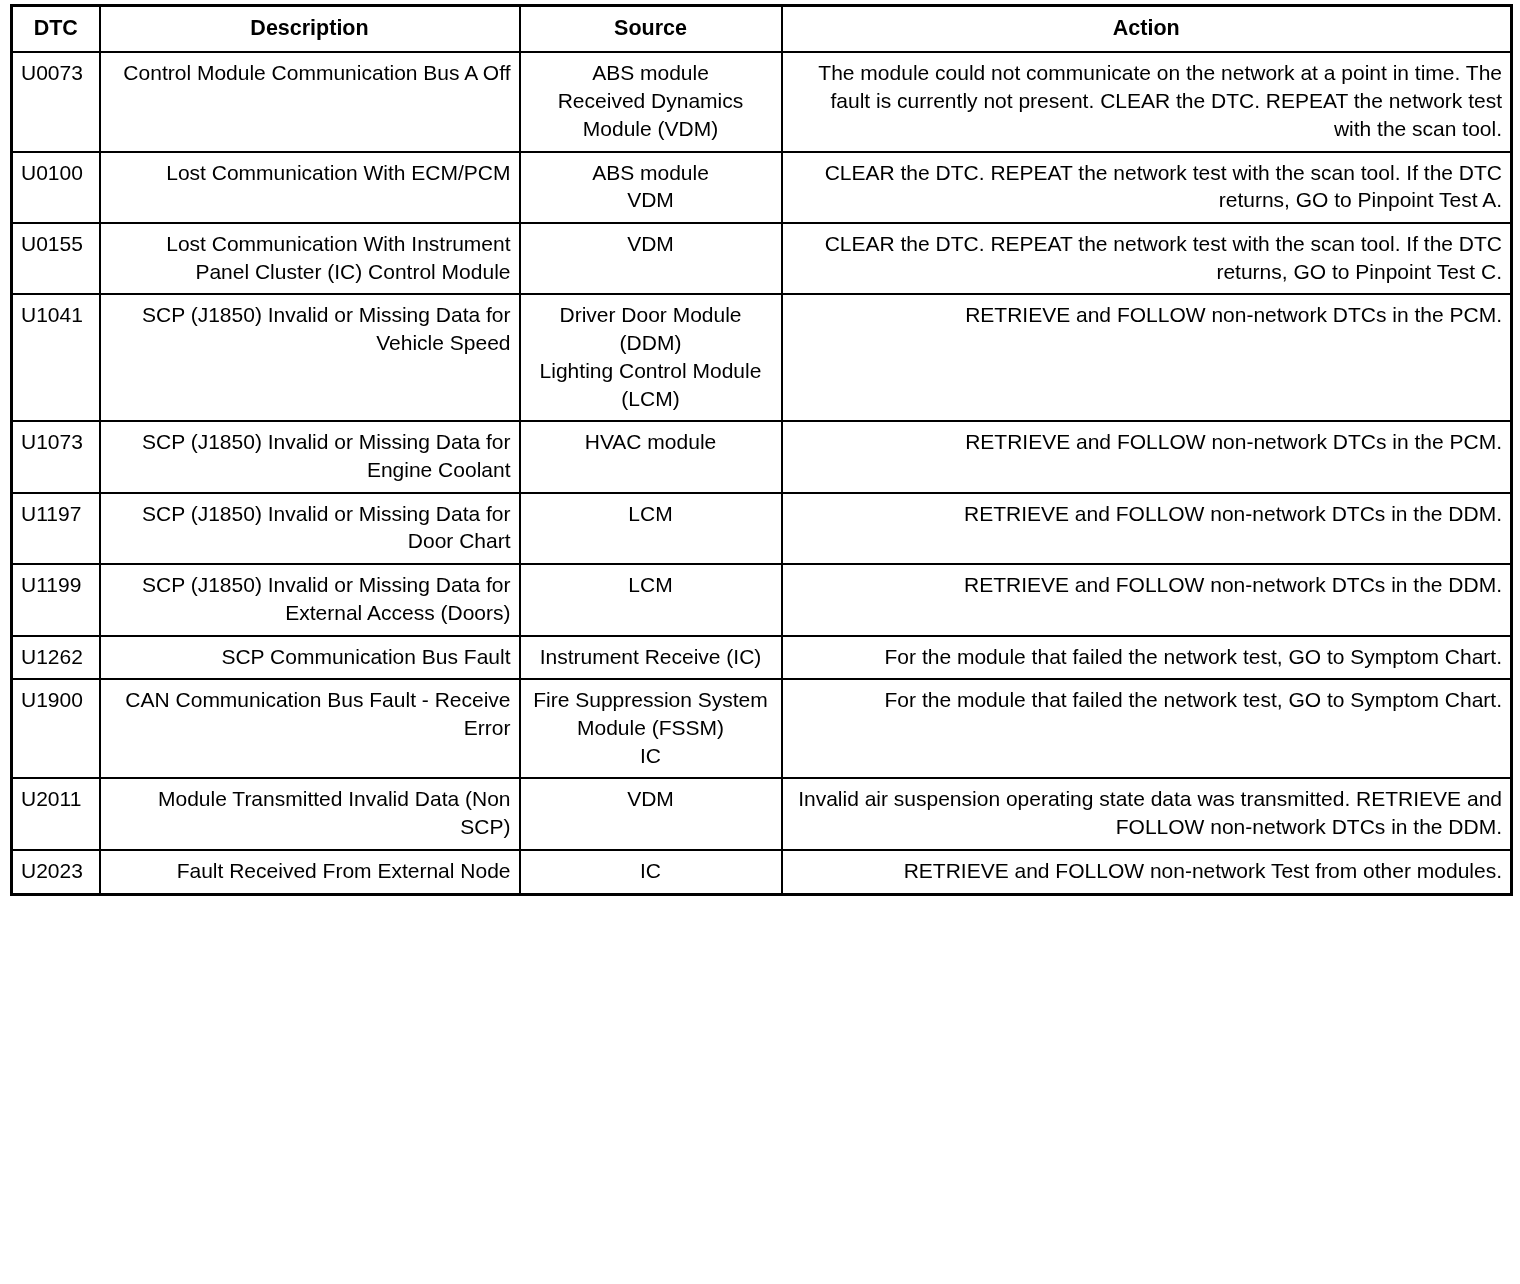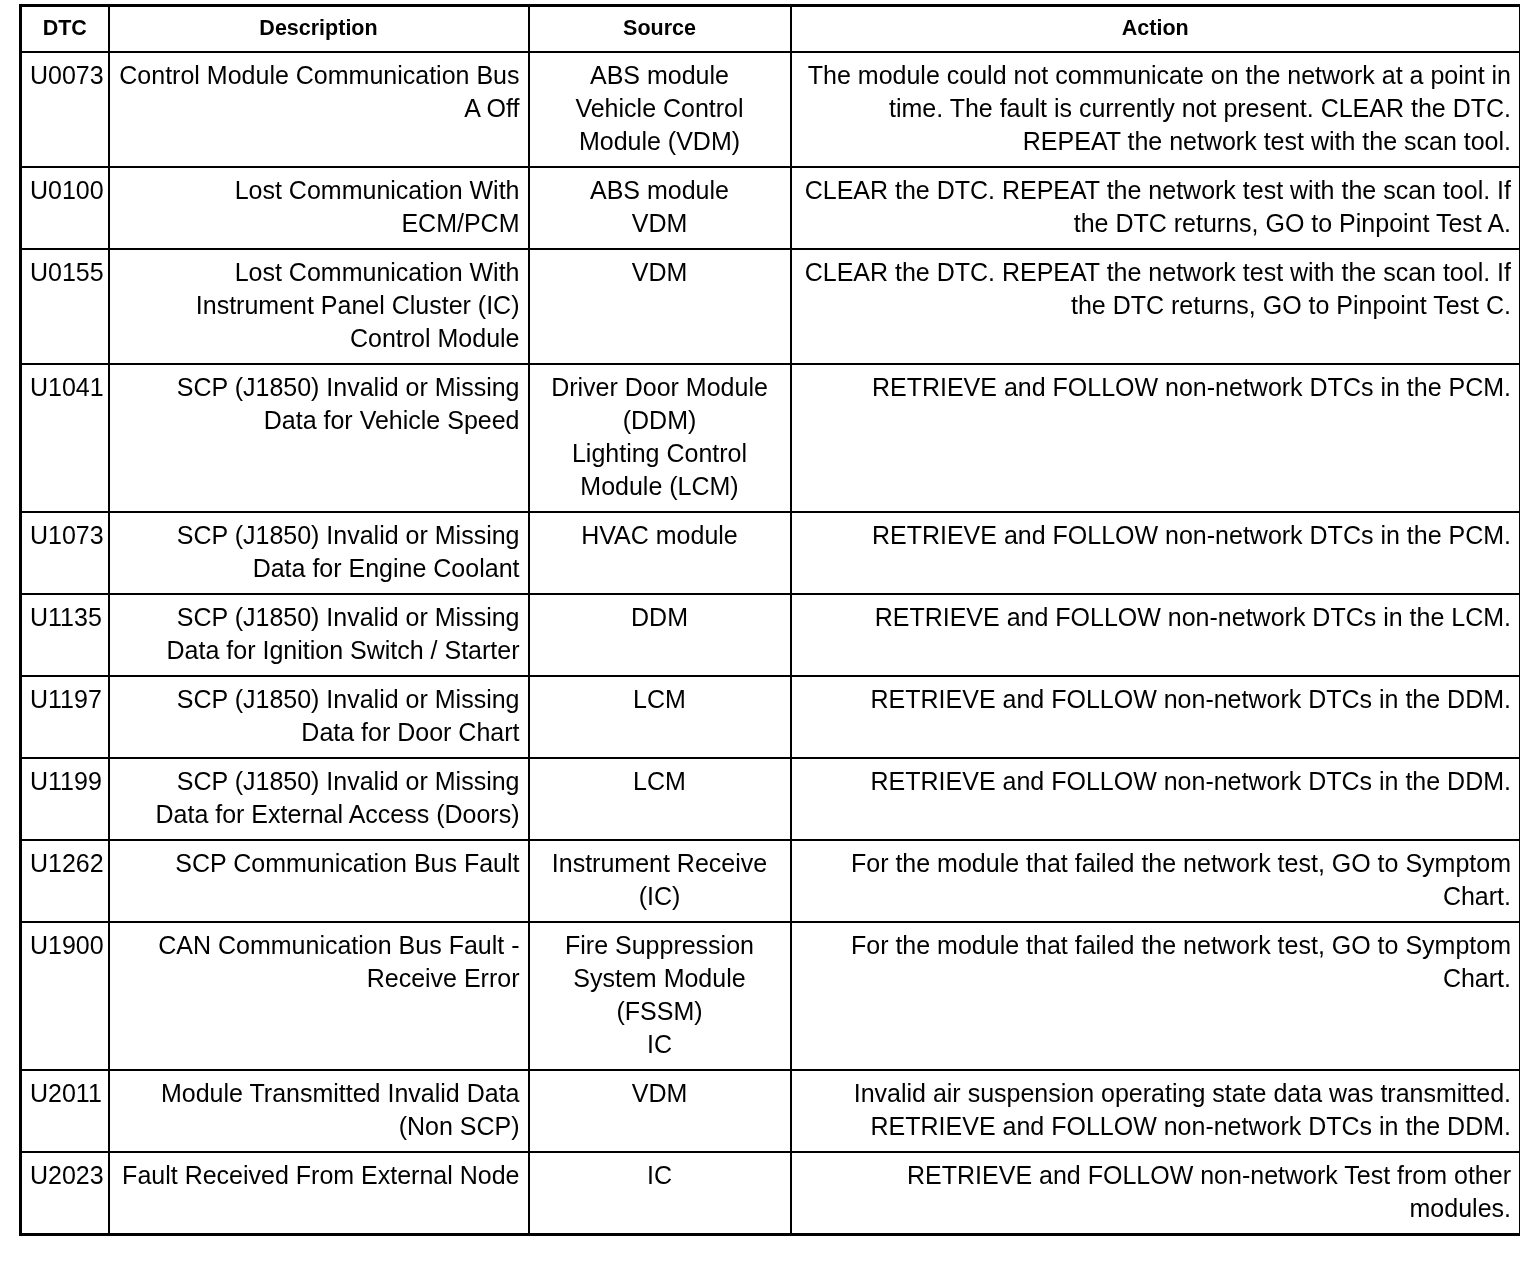--- a/index.html
+++ b/index.html
@@ -11,34 +11,34 @@
     width: 1520px;
     height: 1284px;
     font-family: "Liberation Sans", sans-serif;
     color: #000000;
     -webkit-font-smoothing: antialiased;
   }
   .page {
     box-sizing: border-box;
     width: 1276px;
     height: 1284px;
-    padding: 4px 8px 6px 19px;
+    padding: 4px 8px 6px 10px;
   }
   table.dtc-table {
     border-collapse: collapse;
     table-layout: fixed;
     width: 1500px;
     border: 3px solid #000;
   }
   table.dtc-table th,
   table.dtc-table td {
     border: 2px solid #000;
     vertical-align: top;
     padding: 6px 8px 8px 8px;
-    font-size: 25px;
+    font-size: 21px;
     line-height: 1.32;
   }
   table.dtc-table thead th {
     text-align: center;
     font-weight: bold;
     font-size: 21.5px;
     padding-top: 7px;
     padding-bottom: 9px;
     vertical-align: middle;
   }
@@ -82,21 +82,21 @@
     <tbody id="table-body">
         <tr>
           <td class="dtc">
             <span class="cell-line">U0073</span>
           </td>
           <td class="desc">
             <span class="cell-line">Control Module Communication Bus A Off</span>
           </td>
           <td class="source">
             <span class="cell-line">ABS module</span>
-            <span class="cell-line">Vehicle Control Module (VDM)</span>
+            <span class="cell-line">Received Dynamics Module (VDM)</span>
           </td>
           <td class="action">
             <span class="cell-line">The module could not communicate on the network at a point in time. The fault is currently not present. CLEAR the DTC. REPEAT the network test with the scan tool.</span>
           </td>
         </tr>
         <tr>
           <td class="dtc">
             <span class="cell-line">U0100</span>
           </td>
           <td class="desc">
@@ -144,34 +144,20 @@
             <span class="cell-line">U1073</span>
           </td>
           <td class="desc">
             <span class="cell-line">SCP (J1850) Invalid or Missing Data for Engine Coolant</span>
           </td>
           <td class="source">
             <span class="cell-line">HVAC module</span>
           </td>
           <td class="action">
             <span class="cell-line">RETRIEVE and FOLLOW non-network DTCs in the PCM.</span>
-          </td>
-        </tr>
-        <tr>
-          <td class="dtc">
-            <span class="cell-line">U1135</span>
-          </td>
-          <td class="desc">
-            <span class="cell-line">SCP (J1850) Invalid or Missing Data for Ignition Switch / Starter</span>
-          </td>
-          <td class="source">
-            <span class="cell-line">DDM</span>
-          </td>
-          <td class="action">
-            <span class="cell-line">RETRIEVE and FOLLOW non-network DTCs in the LCM.</span>
           </td>
         </tr>
         <tr>
           <td class="dtc">
             <span class="cell-line">U1197</span>
           </td>
           <td class="desc">
             <span class="cell-line">SCP (J1850) Invalid or Missing Data for Door Chart</span>
           </td>
           <td class="source">

